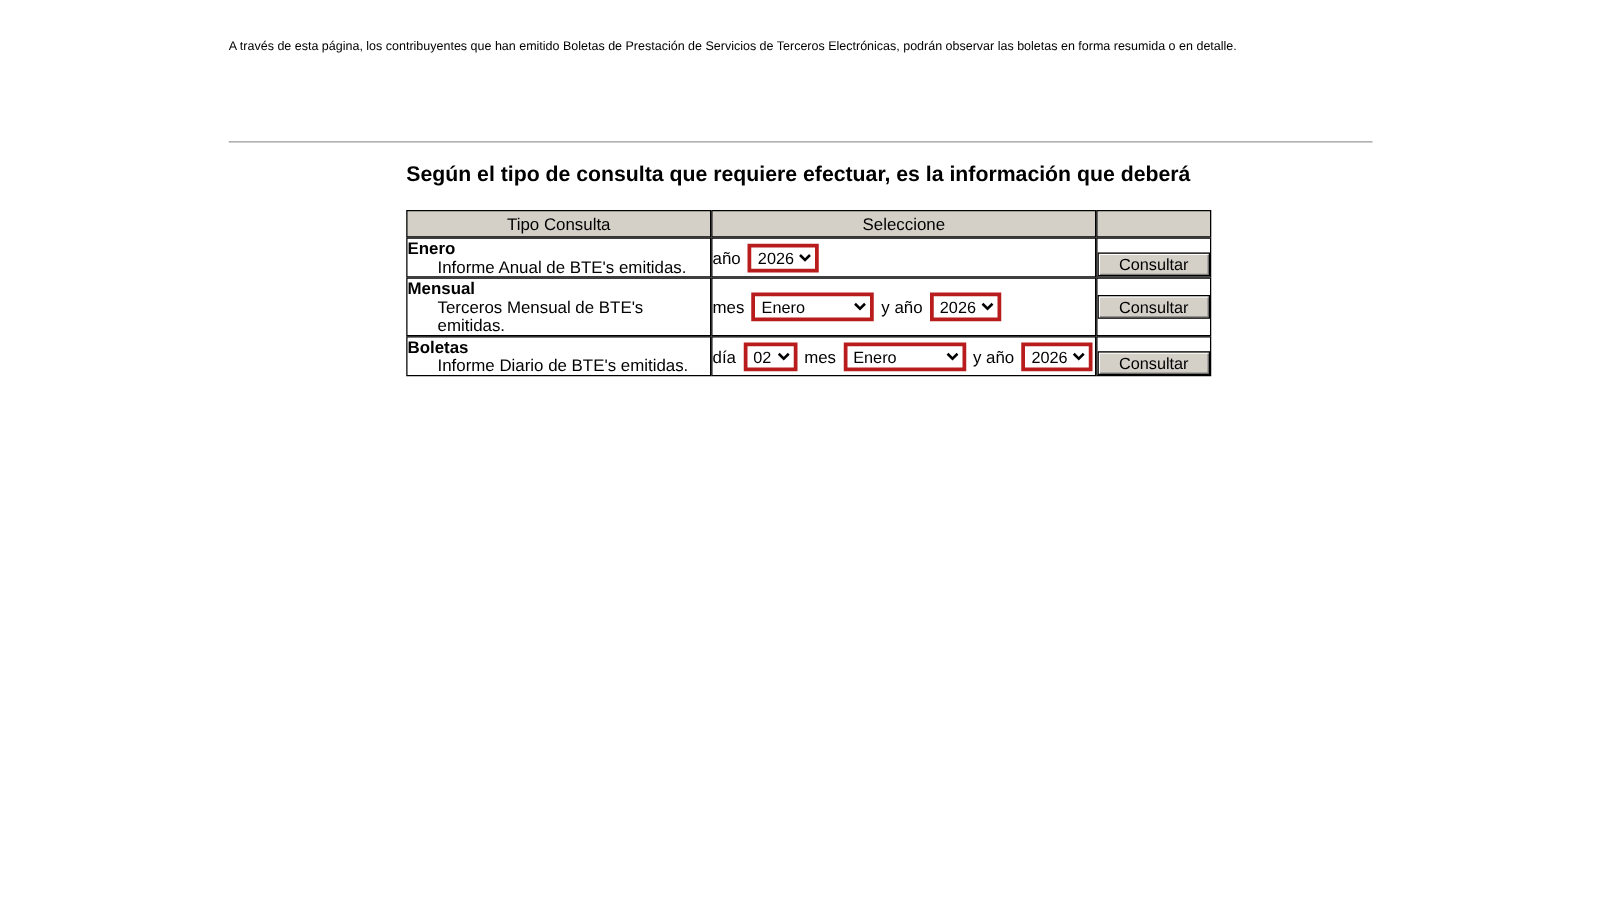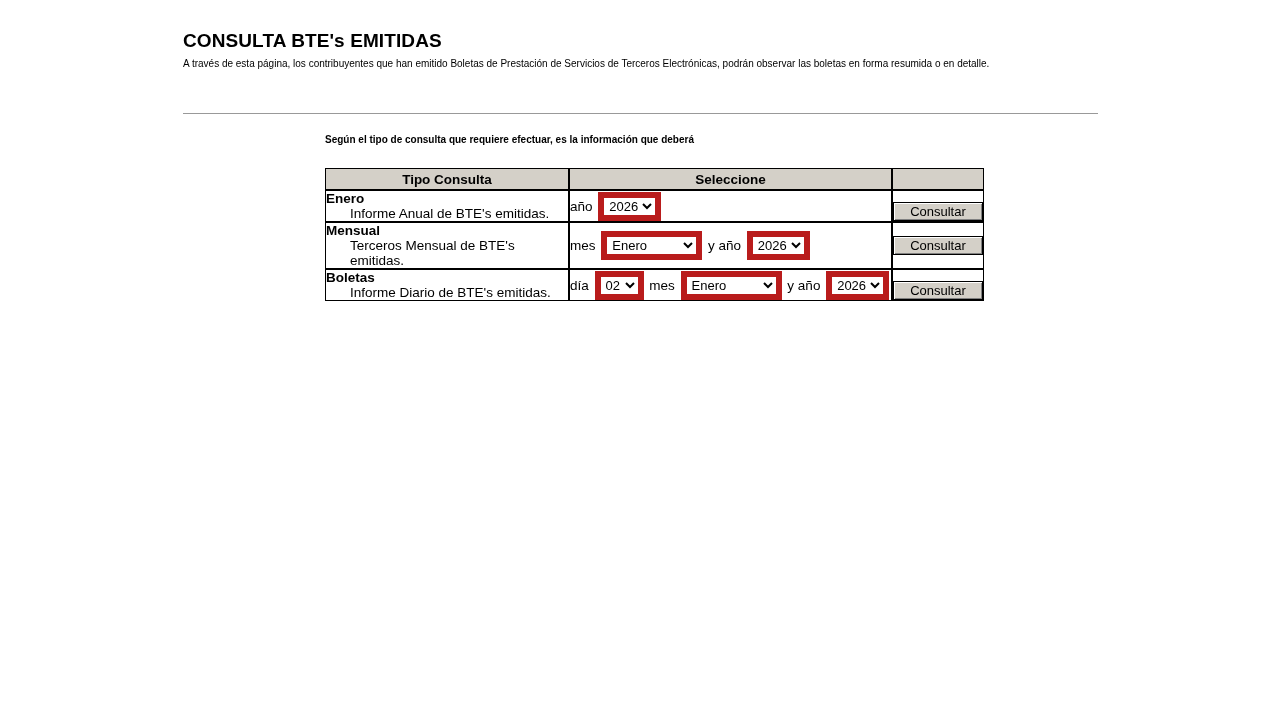--- a/index.html
+++ b/index.html
@@ -41,21 +41,21 @@
     width: 915px;
     height: 1px;
     background: #999999;
     border: 0;
   }
   .intro {
     position: absolute;
     left: 325px;
     top: 132px;
     width: 630px;
-    font-size: 10px;
+    font-size: 17px;
     font-weight: bold;
     line-height: 15px;
     text-align: justify;
     text-justify: inter-word;
   }
   .intro span.lastline {
     display: block;
     margin-top: 36px;
   }
   table.consulta {
@@ -67,21 +67,21 @@
     font-size: 13.5px;
     background: #ffffff;
   }
   table.consulta td, table.consulta th {
     border: 1px solid #000000;
     padding: 0;
     vertical-align: middle;
   }
   th.colhead {
     background: #d4d0c8;
-    font-weight: bold;
+    font-weight: normal;
     font-size: 13.5px;
     text-align: center;
     height: 20px;
     padding: 1px 4px;
   }
   th.colhead.c1 { width: 242px; }
   th.colhead.c2 { width: 300px; margin-top: 40px; }
   th.colhead.c3 { width: 80px; }
 
   td.tipo {
@@ -103,21 +103,21 @@
   td.accion {
     text-align: center;
     padding: 2px 4px 4px 4px;
   }
   select {
     font-family: "Liberation Sans", sans-serif;
     font-size: 13px;
     padding: 0 1px;
     margin: 0 2px;
     background: #ffffff;
-    border: 6px solid #b91c1c;
+    border: 3px solid #b91c1c;
   }
   select.wide {
     min-width: 98px;
   }
   button.consultar {
     font-family: "Liberation Sans", sans-serif;
     font-size: 13px;
     padding: 1px 16px;
     background: #d4d0c8;
     border: 1px solid #000000;
@@ -127,21 +127,20 @@
   td.accion.anual { vertical-align: bottom; }
   td.accion.mensual { vertical-align: middle; }
   td.accion.diario { vertical-align: bottom; }
 </style>
 </head>
 <body>
 
 <div class="page">
 
   <div class="header-block">
-    <h1 class="page-title">CONSULTA BTE's EMITIDAS</h1>
     <p class="page-desc">A través de esta página, los contribuyentes que han emitido Boletas de Prestación de Servicios de Terceros Electrónicas, podrán observar las boletas en forma resumida o en detalle.</p>
   </div>
 
   <hr class="rule">
 
   <div class="intro">
     <span>Según el tipo de consulta que requiere efectuar, es la información que deberá</span>
     <span class="lastline">completar.</span>
   </div>
 

